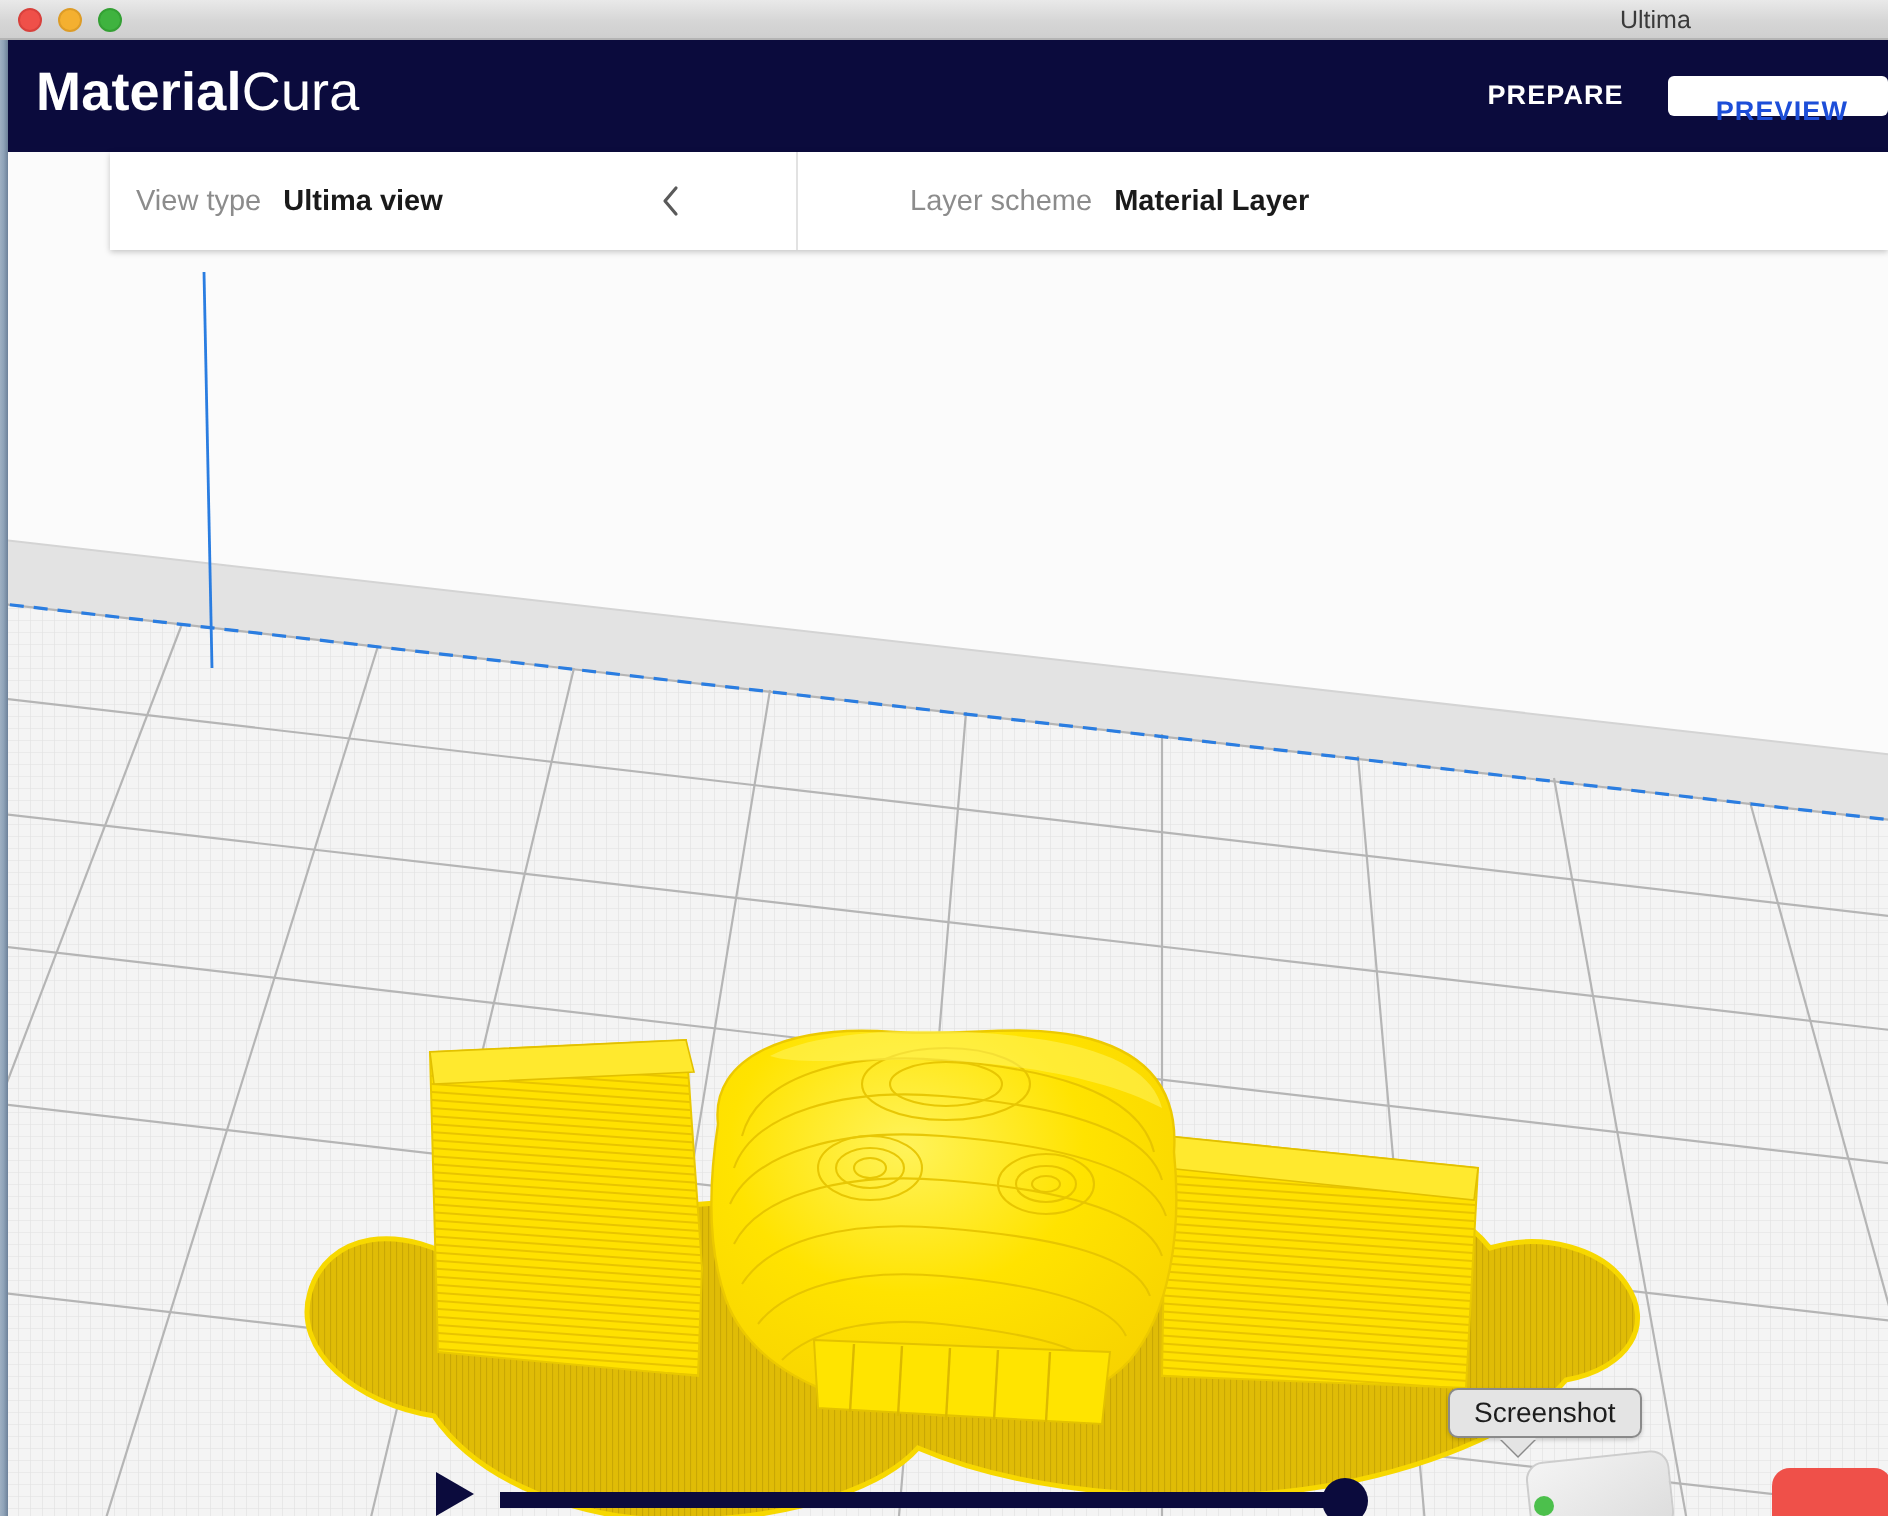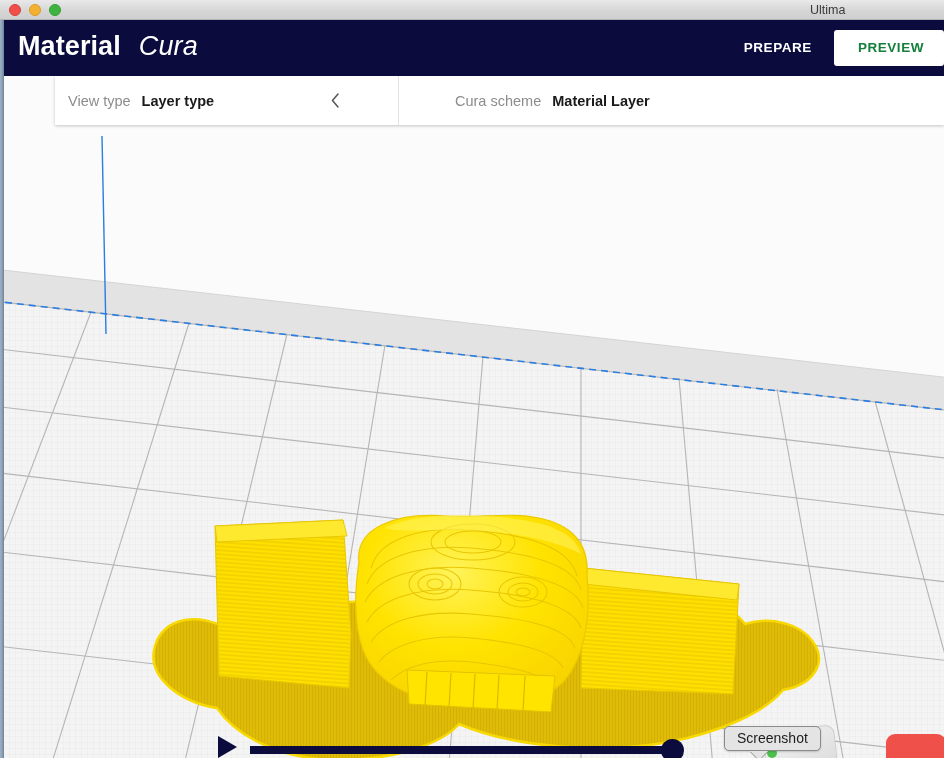--- a/index.html
+++ b/index.html
@@ -73,21 +73,21 @@
   }
   #brand {
     position: absolute;
     left: 15px; top: 11px;
     font-size: 27px;
     color: #ffffff;
     white-space: nowrap;
     letter-spacing: .1px;
   }
   #brand .b-bold { font-weight: 700; }
-  #brand .b-light { font-weight: 300; margin-left: 18px; font-style: italic; }
+  #brand .b-light { font-weight: 300; margin-left: 0; }
 
   #stage-tabs {
     position: absolute;
     right: 0; top: 0;
     height: 56px;
     display: flex;
     align-items: center;
     gap: 0;
   }
   .stage-tab {
@@ -95,22 +95,22 @@
     letter-spacing: .55px;
     font-weight: 600;
     color: #ffffff;
     padding: 0 22px;
     height: 56px;
     line-height: 56px;
     white-space: nowrap;
   }
   .stage-tab.active {
     background: #ffffff;
-    color: #15803d;
-    height: 36px;
+    color: #1d4ed8;
+    height: 20px;
     line-height: 36px;
     border-radius: 3px;
     margin-top: 0;
     padding: 0 20px 0 24px;
     text-align: center;
   }
   #stage-tabs-inner {
     display: flex;
     align-items: center;
     height: 56px;
@@ -204,21 +204,20 @@
     border-radius: 50%;
     background: #0b0b3d;
     pointer-events: auto;
   }
 
   
   #tooltip {
     position: absolute;
     left: 724px; top: 694px;
     z-index: 70;
-    margin-top: 32px;
   }
   #tooltip-body {
     background: #e4e4e4;
     border: 1px solid #8a8a8a;
     border-radius: 5px;
     padding: 3px 12px 4px 12px;
     font-size: 14px;
     color: #1d1d1d;
     white-space: nowrap;
     box-shadow: 0 1px 2px rgba(0,0,0,0.18);
@@ -423,30 +422,30 @@
 
         <path d="M382,452 C408,438 470,436 520,444 C556,450 574,462 578,478
                  C548,462 498,454 452,454 C416,454 394,456 382,452 Z" fill="#fff45e" opacity="0.55"></path>
       </g>
     </svg>
   </div>
 
   <div id="view-panel">
     <div class="vp-cell first">
       <span class="vp-label">View type</span>
-      <span class="vp-value">Layer type</span>
+      <span class="vp-value">Ultima view</span>
       <span id="vp-chevron">
         <svg width="11" height="17" viewBox="0 0 11 17" aria-hidden="true">
           <polyline points="8,2 2.5,8.5 8,15" fill="none" stroke="#5a5a5a" stroke-width="1.6" stroke-linecap="round" stroke-linejoin="round"></polyline>
         </svg>
       </span>
     </div>
     <div id="vp-divider"></div>
     <div class="vp-cell">
-      <span class="vp-label">Cura scheme</span>
+      <span class="vp-label">Layer scheme</span>
       <span class="vp-value">Material Layer</span>
     </div>
   </div>
 
   <div class="dock-icon" id="dock-1"></div>
   <div id="dock-1-dot"></div>
   <div class="dock-icon" id="dock-2"></div>
 
   <div id="layer-slider">
     <div id="play-btn"></div>

